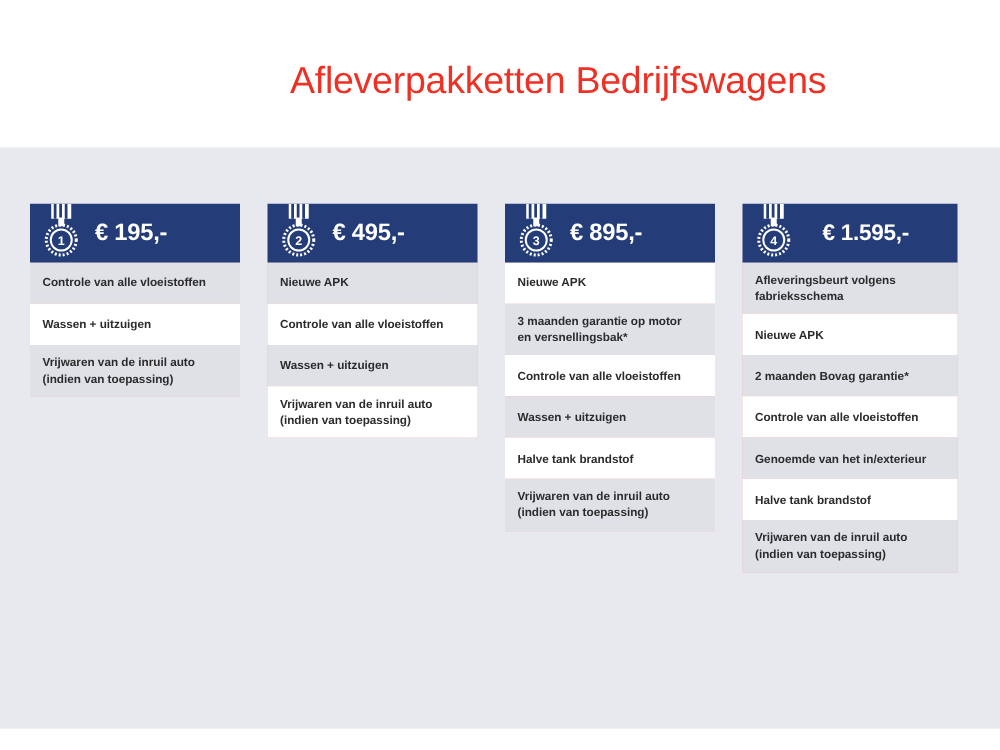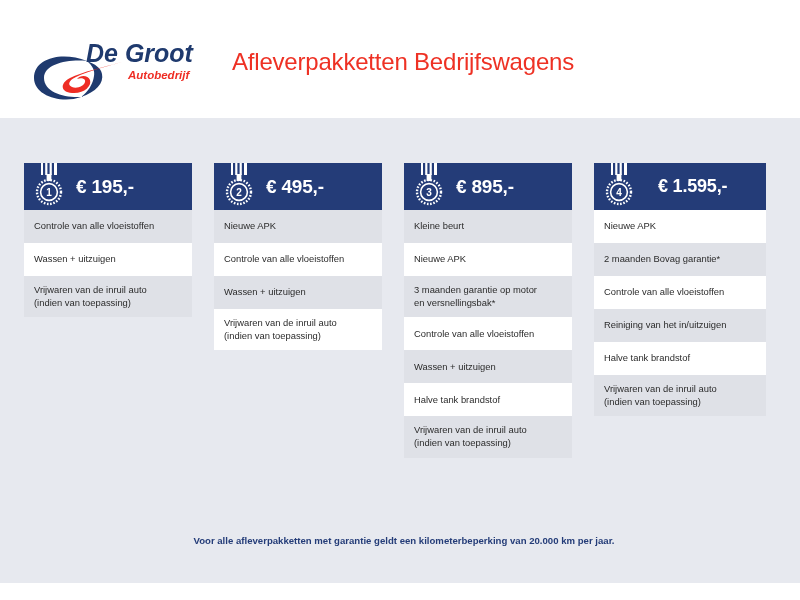--- a/index.html
+++ b/index.html
@@ -19,21 +19,21 @@
   .header{
     position:absolute;left:0;top:0;width:800px;height:118px;
     background:#ffffff;
   }
   .logo{
     position:absolute;left:24px;top:34px;width:190px;height:70px;
   }
   .logo svg{display:block;}
   .doc-title{
     position:absolute;left:232px;top:48px;
-    font-size:24px;
+    font-size:30px;
     font-weight:normal;
     color:#ee3124;
     letter-spacing:-0.2px;
     white-space:nowrap;
   }
   
   .panel{
     position:absolute;left:0;top:118px;width:800px;height:465px;
     background:#e7e9ef;
   }
@@ -71,20 +71,21 @@
     font-weight:bold;
     margin-left:10px;
     white-space:nowrap;
     letter-spacing:-0.2px;
     text-align:center;
   }
   .col.c3 .price{font-size:18px;margin-left:22px;}
 
   .items{
     background:#fca5a5;
+    font-weight:bold;
   }
   .item{
     font-size:9.4px;
     color:#2b2b2b;
     padding:8px 9px 8px 10px;
     line-height:1.35;
     box-sizing:border-box;
     min-height:33px;
     display:flex;
     align-items:center;
@@ -111,32 +112,20 @@
     letter-spacing:0.1px;
   }
 </style>
 </head>
 <body>
 
 <div id="page">
 
   <div class="header">
 
-    <div class="logo">
-      <svg width="190" height="70" viewBox="0 0 190 70">
-
-        <path d="M63 27 C 38 17, 10 24, 10 44 C 10 62, 38 70, 57 63 C 40 64, 20 58, 20 44 C 20 30, 44 25, 63 27 Z" fill="#1f3a6e"></path>
-        <path d="M57 63 C 72 58, 80 49, 78 40 C 77 34, 71 30, 63 27 C 69 32, 71 37, 70 42 C 69 50, 64 58, 57 63 Z" fill="#1f3a6e"></path>
-
-        <path d="M98 28 C 80 33, 58 38, 46 44 C 36 49, 36 58, 48 59 C 60 60, 68 52, 66 46 C 64 41, 56 41, 53 45 C 58 43, 62 45, 61 48 C 60 52, 53 55, 48 53 C 43 51, 45 46, 52 43 C 64 37, 84 32, 98 28 Z" fill="#ee2d24"></path>
-
-        <text x="62" y="28" font-family="Liberation Sans, sans-serif" font-size="25" font-weight="bold" font-style="italic" fill="#1f3a6e">De Groot</text>
-        <text x="104" y="45" font-family="Liberation Sans, sans-serif" font-size="11.5" font-weight="bold" font-style="italic" fill="#ee2d24">Autobedrijf</text>
-      </svg>
-    </div>
 
     <div class="doc-title">Afleverpakketten Bedrijfswagens</div>
   </div>
 
   <div class="panel">
     <div class="columns">
 
       <div class="col c0">
         <div class="col-head">
           <div class="medal">
@@ -208,23 +197,20 @@
               <rect x="19.8" y="0" width="2.2" height="12" fill="#243c78"></rect>
               <rect x="14.6" y="11" width="4.8" height="7" fill="#ffffff"></rect>
               <circle cx="17" cy="29" r="12" fill="none" stroke="#ffffff" stroke-width="2.4" stroke-dasharray="1.6 1.6"></circle>
               <circle cx="17" cy="29" r="8.4" fill="none" stroke="#ffffff" stroke-width="1.6"></circle>
               <text x="17" y="33" text-anchor="middle" font-family="Liberation Sans, sans-serif" font-size="10" font-weight="bold" fill="#ffffff">3</text>
             </svg>
           </div>
           <div class="price">€ 895,-</div>
         </div>
         <div class="items">
-          <div class="item alt">
-              <span>Kleine beurt</span>
-            </div>
           <div class="item">
               <span>Nieuwe APK</span>
             </div>
           <div class="item alt">
               <span>3 maanden garantie op motor<br>en versnellingsbak*</span>
             </div>
           <div class="item">
               <span>Controle van alle vloeistoffen</span>
             </div>
           <div class="item alt">
@@ -249,43 +235,45 @@
               <rect x="19.8" y="0" width="2.2" height="12" fill="#243c78"></rect>
               <rect x="14.6" y="11" width="4.8" height="7" fill="#ffffff"></rect>
               <circle cx="17" cy="29" r="12" fill="none" stroke="#ffffff" stroke-width="2.4" stroke-dasharray="1.6 1.6"></circle>
               <circle cx="17" cy="29" r="8.4" fill="none" stroke="#ffffff" stroke-width="1.6"></circle>
               <text x="17" y="33" text-anchor="middle" font-family="Liberation Sans, sans-serif" font-size="10" font-weight="bold" fill="#ffffff">4</text>
             </svg>
           </div>
           <div class="price">€ 1.595,-</div>
         </div>
         <div class="items">
+          <div class="item alt">
+              <span>Afleveringsbeurt volgens<br>fabrieksschema</span>
+            </div>
           <div class="item">
               <span>Nieuwe APK</span>
             </div>
           <div class="item alt">
               <span>2 maanden Bovag garantie*</span>
             </div>
           <div class="item">
               <span>Controle van alle vloeistoffen</span>
             </div>
           <div class="item alt">
-              <span>Reiniging van het in/uitzuigen</span>
+              <span>Genoemde van het in/exterieur</span>
             </div>
           <div class="item">
               <span>Halve tank brandstof</span>
             </div>
           <div class="item alt">
               <span>Vrijwaren van de inruil auto<br>(indien van toepassing)</span>
             </div>
         </div>
       </div>
 
       <div class="disclaimer">
-        <div>Voor alle afleverpakketten met garantie geldt een kilometerbeperking van 20.000 km per jaar.</div>
       </div>
 
       <div class="site-url">www.autodegroot.nl</div>
 
     </div>
   </div>
 
   <div class="footer-white"></div>
 </div>
 

